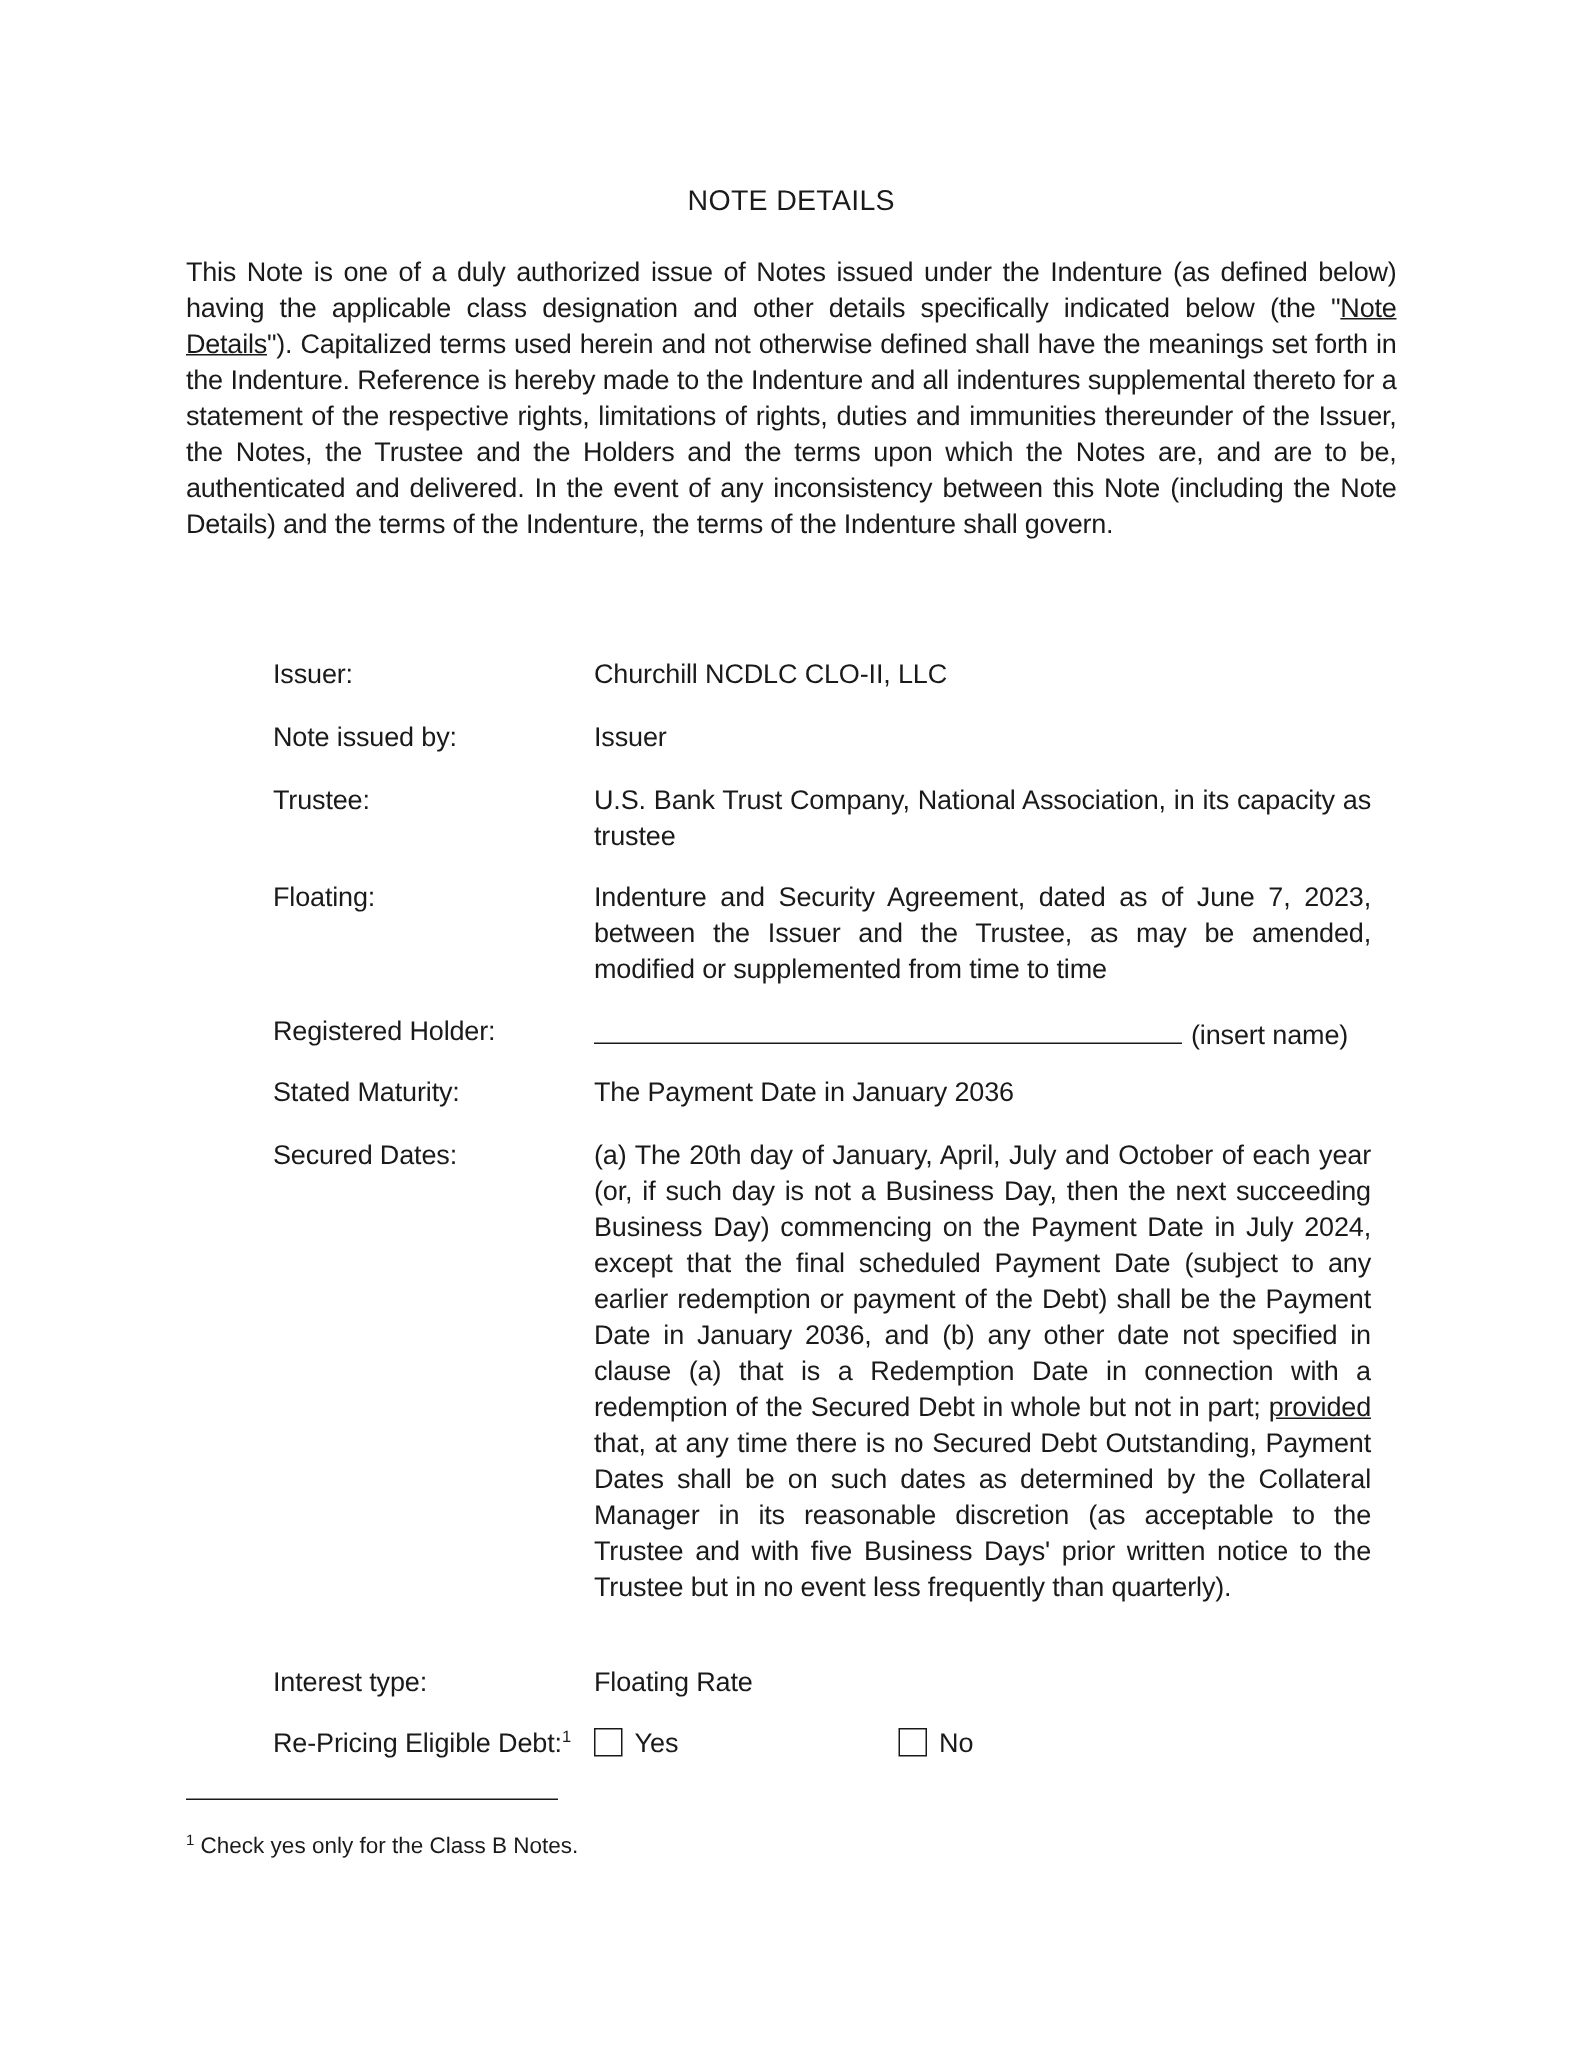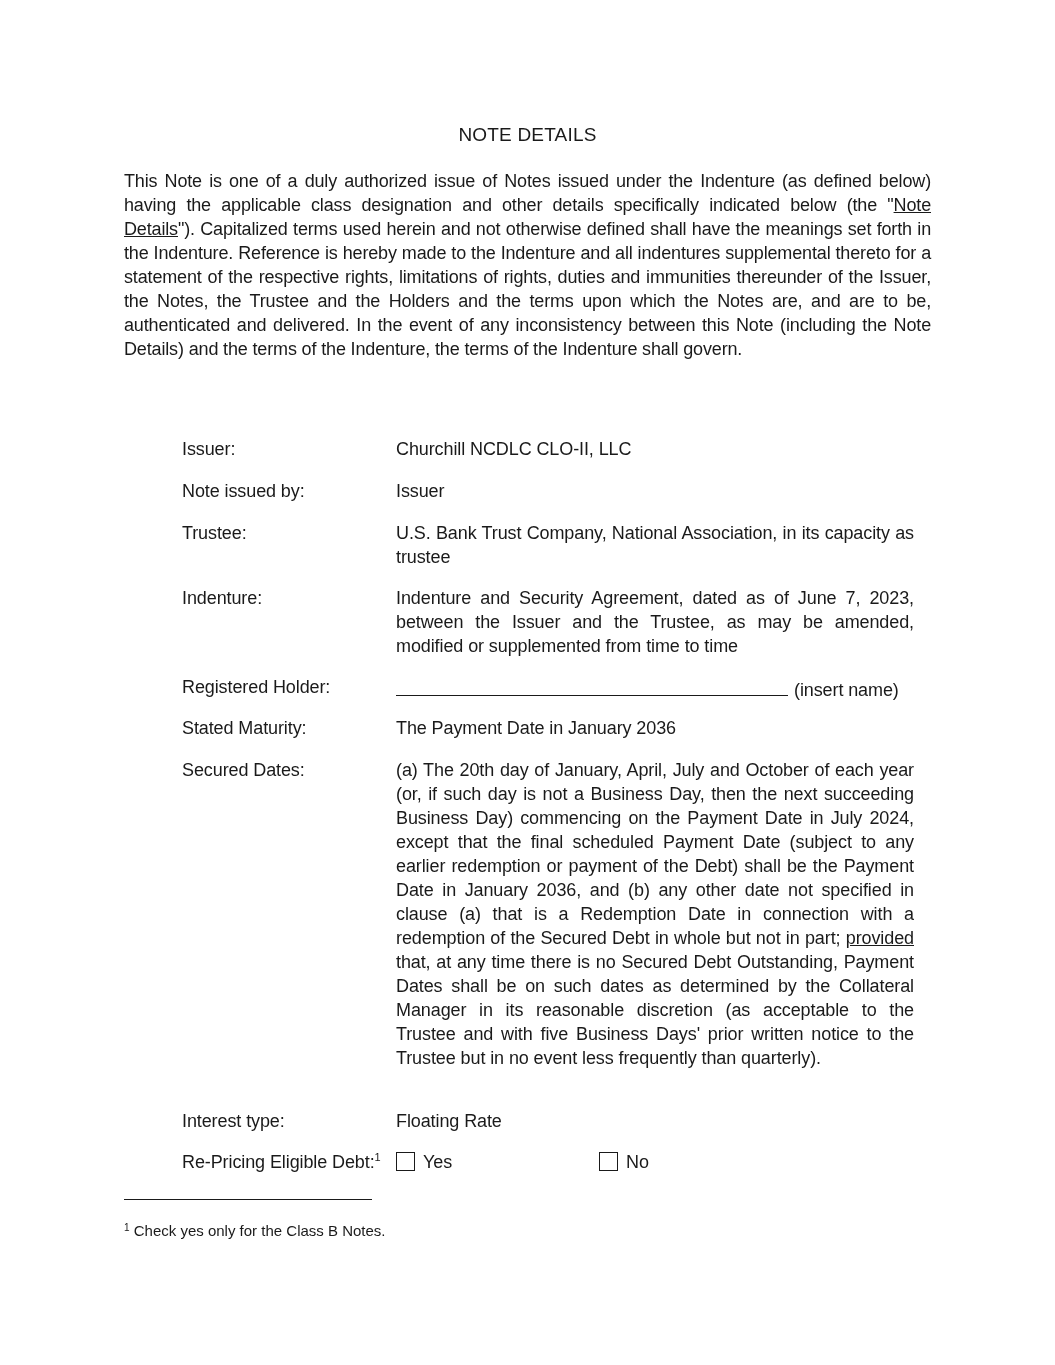--- a/index.html
+++ b/index.html
@@ -145,21 +145,21 @@
       <div class="label">Note issued by:</div>
       <div class="value">Issuer</div>
     </div>
 
     <div class="row" style="top:84px;">
       <div class="label">Trustee:</div>
       <div class="value">U.S. Bank Trust Company, National Association, in its capacity as trustee</div>
     </div>
 
     <div class="row" style="top:149px;">
-      <div class="label">Indenture:</div>
+      <div class="label">Floating:</div>
       <div class="value">Indenture and Security Agreement, dated as of June 7, 2023, between the Issuer and the Trustee, as may be amended, modified or supplemented from time to time</div>
     </div>
 
     <div class="row" style="top:238px;">
       <div class="label">Registered Holder:</div>
       <div class="value" style="text-align:left;white-space:nowrap;">
         <span class="blank-line"></span><span>(insert name)</span>
       </div>
     </div>
 

